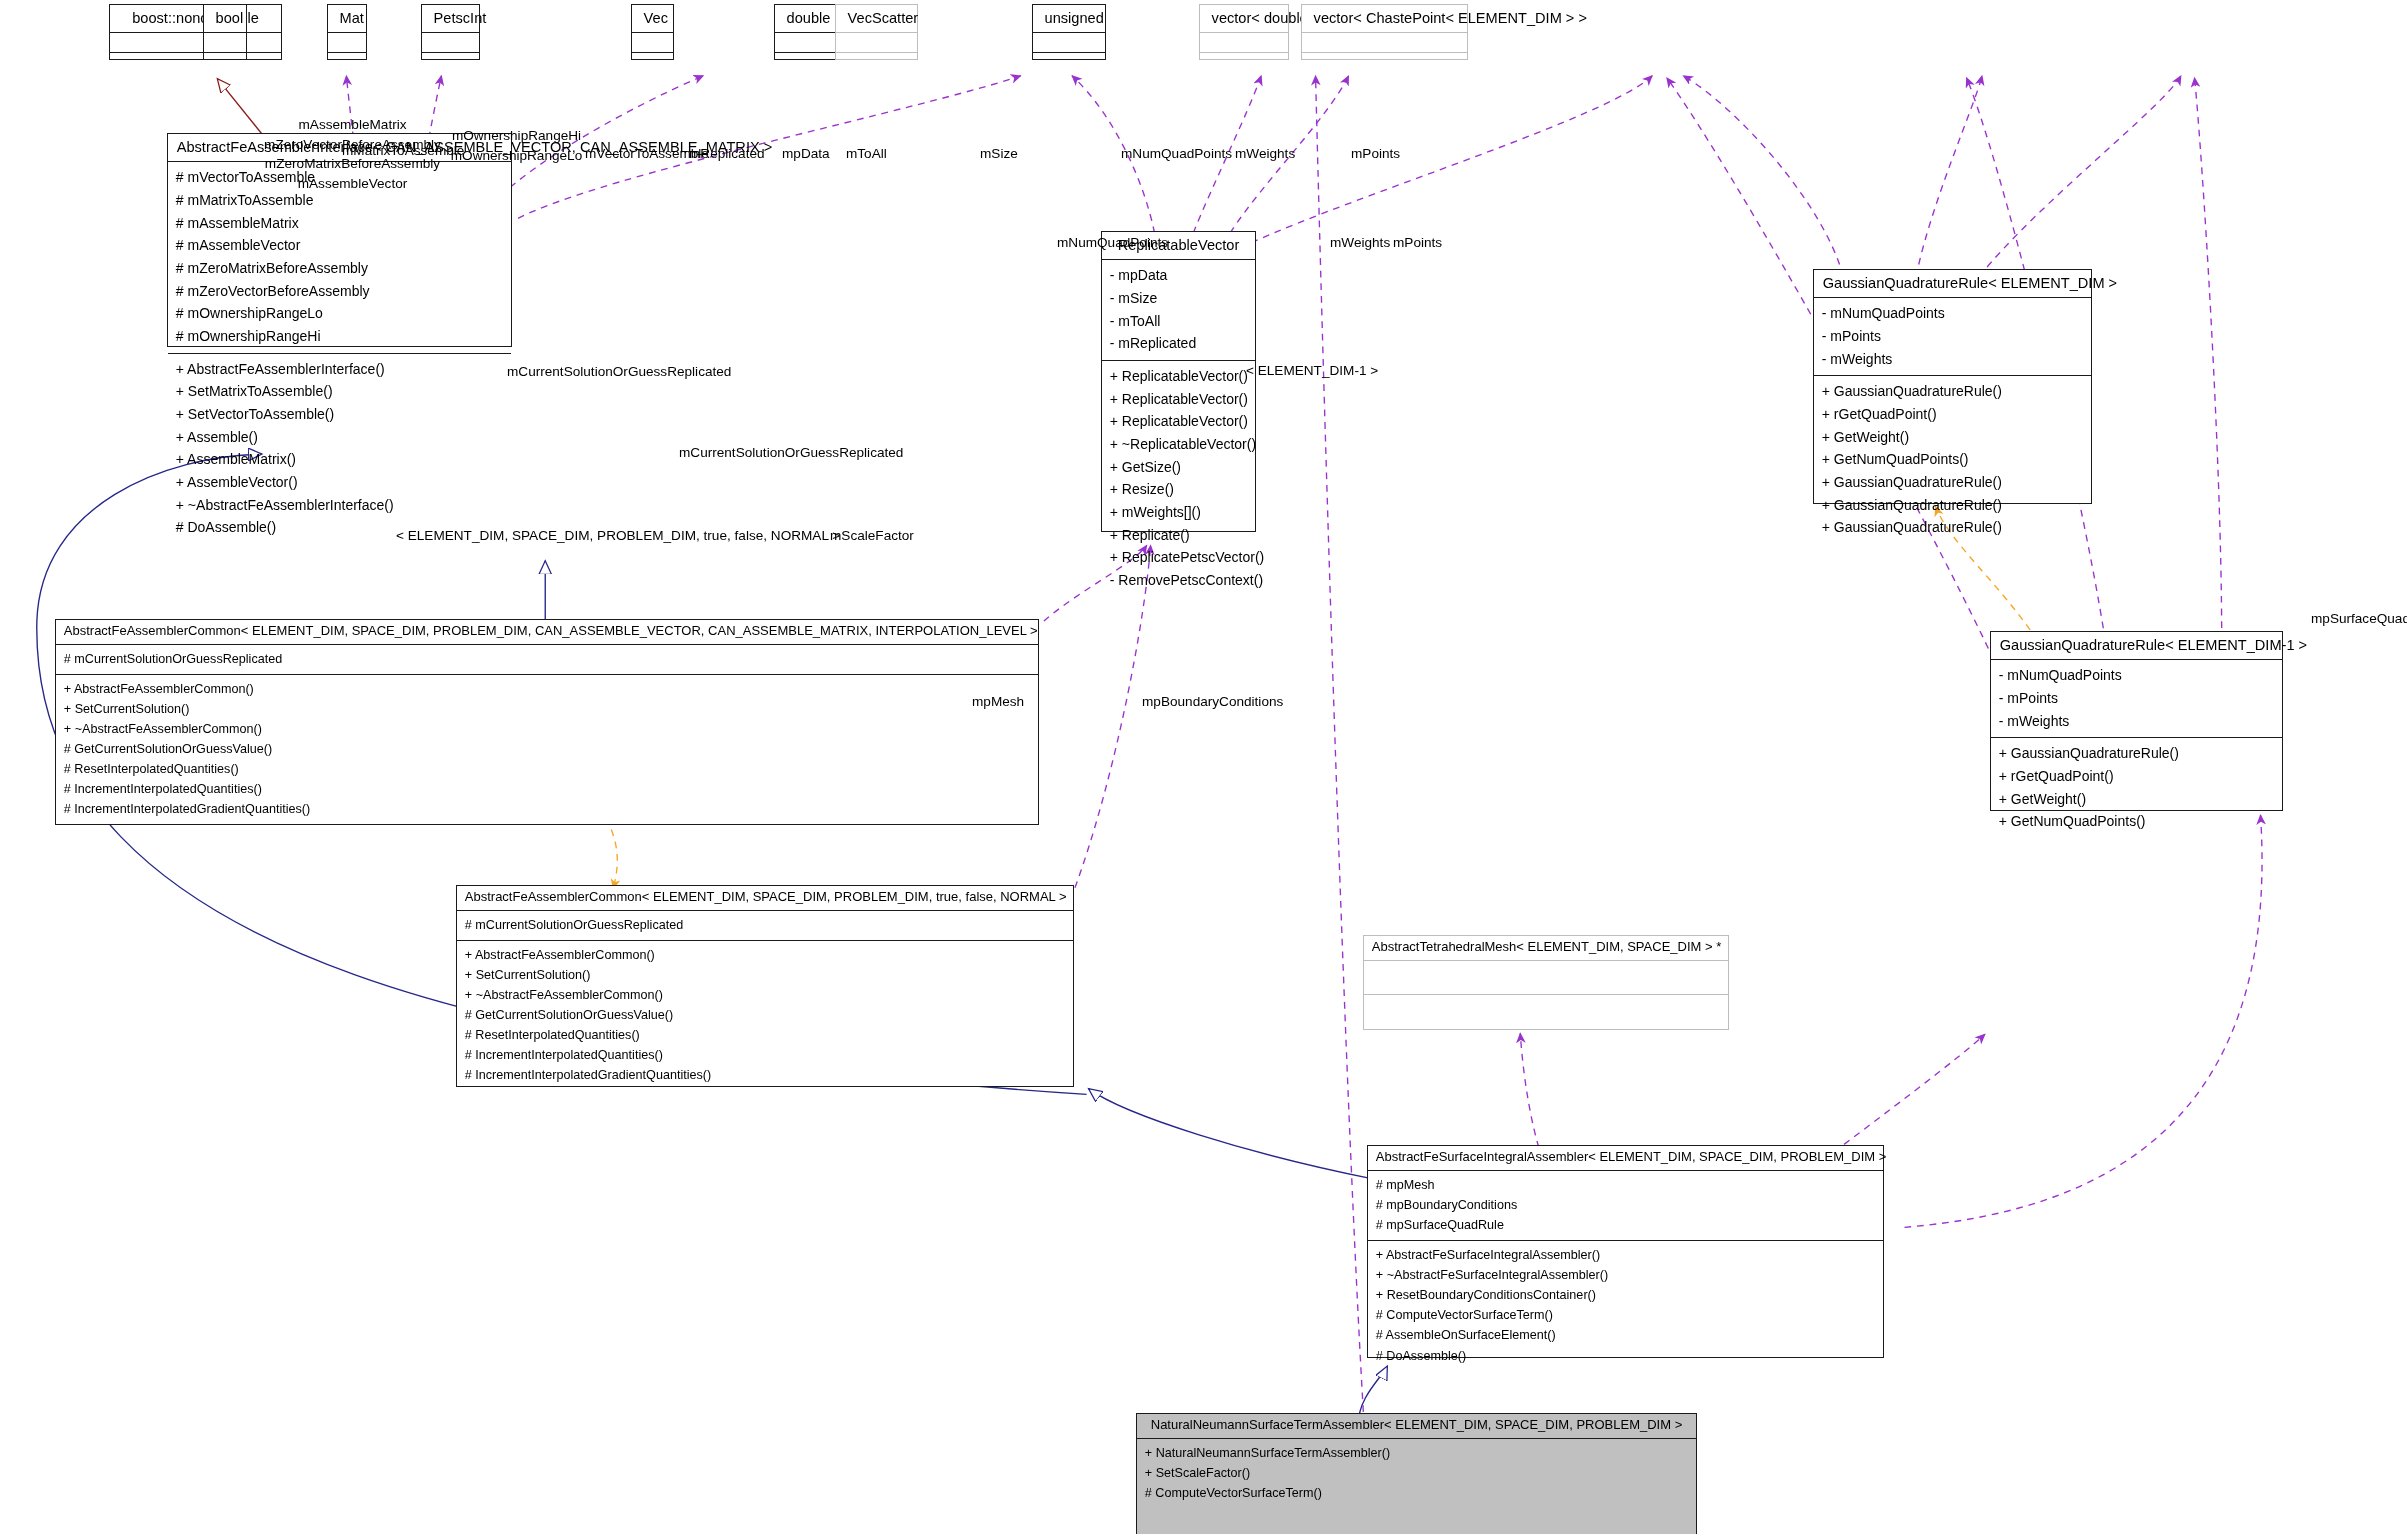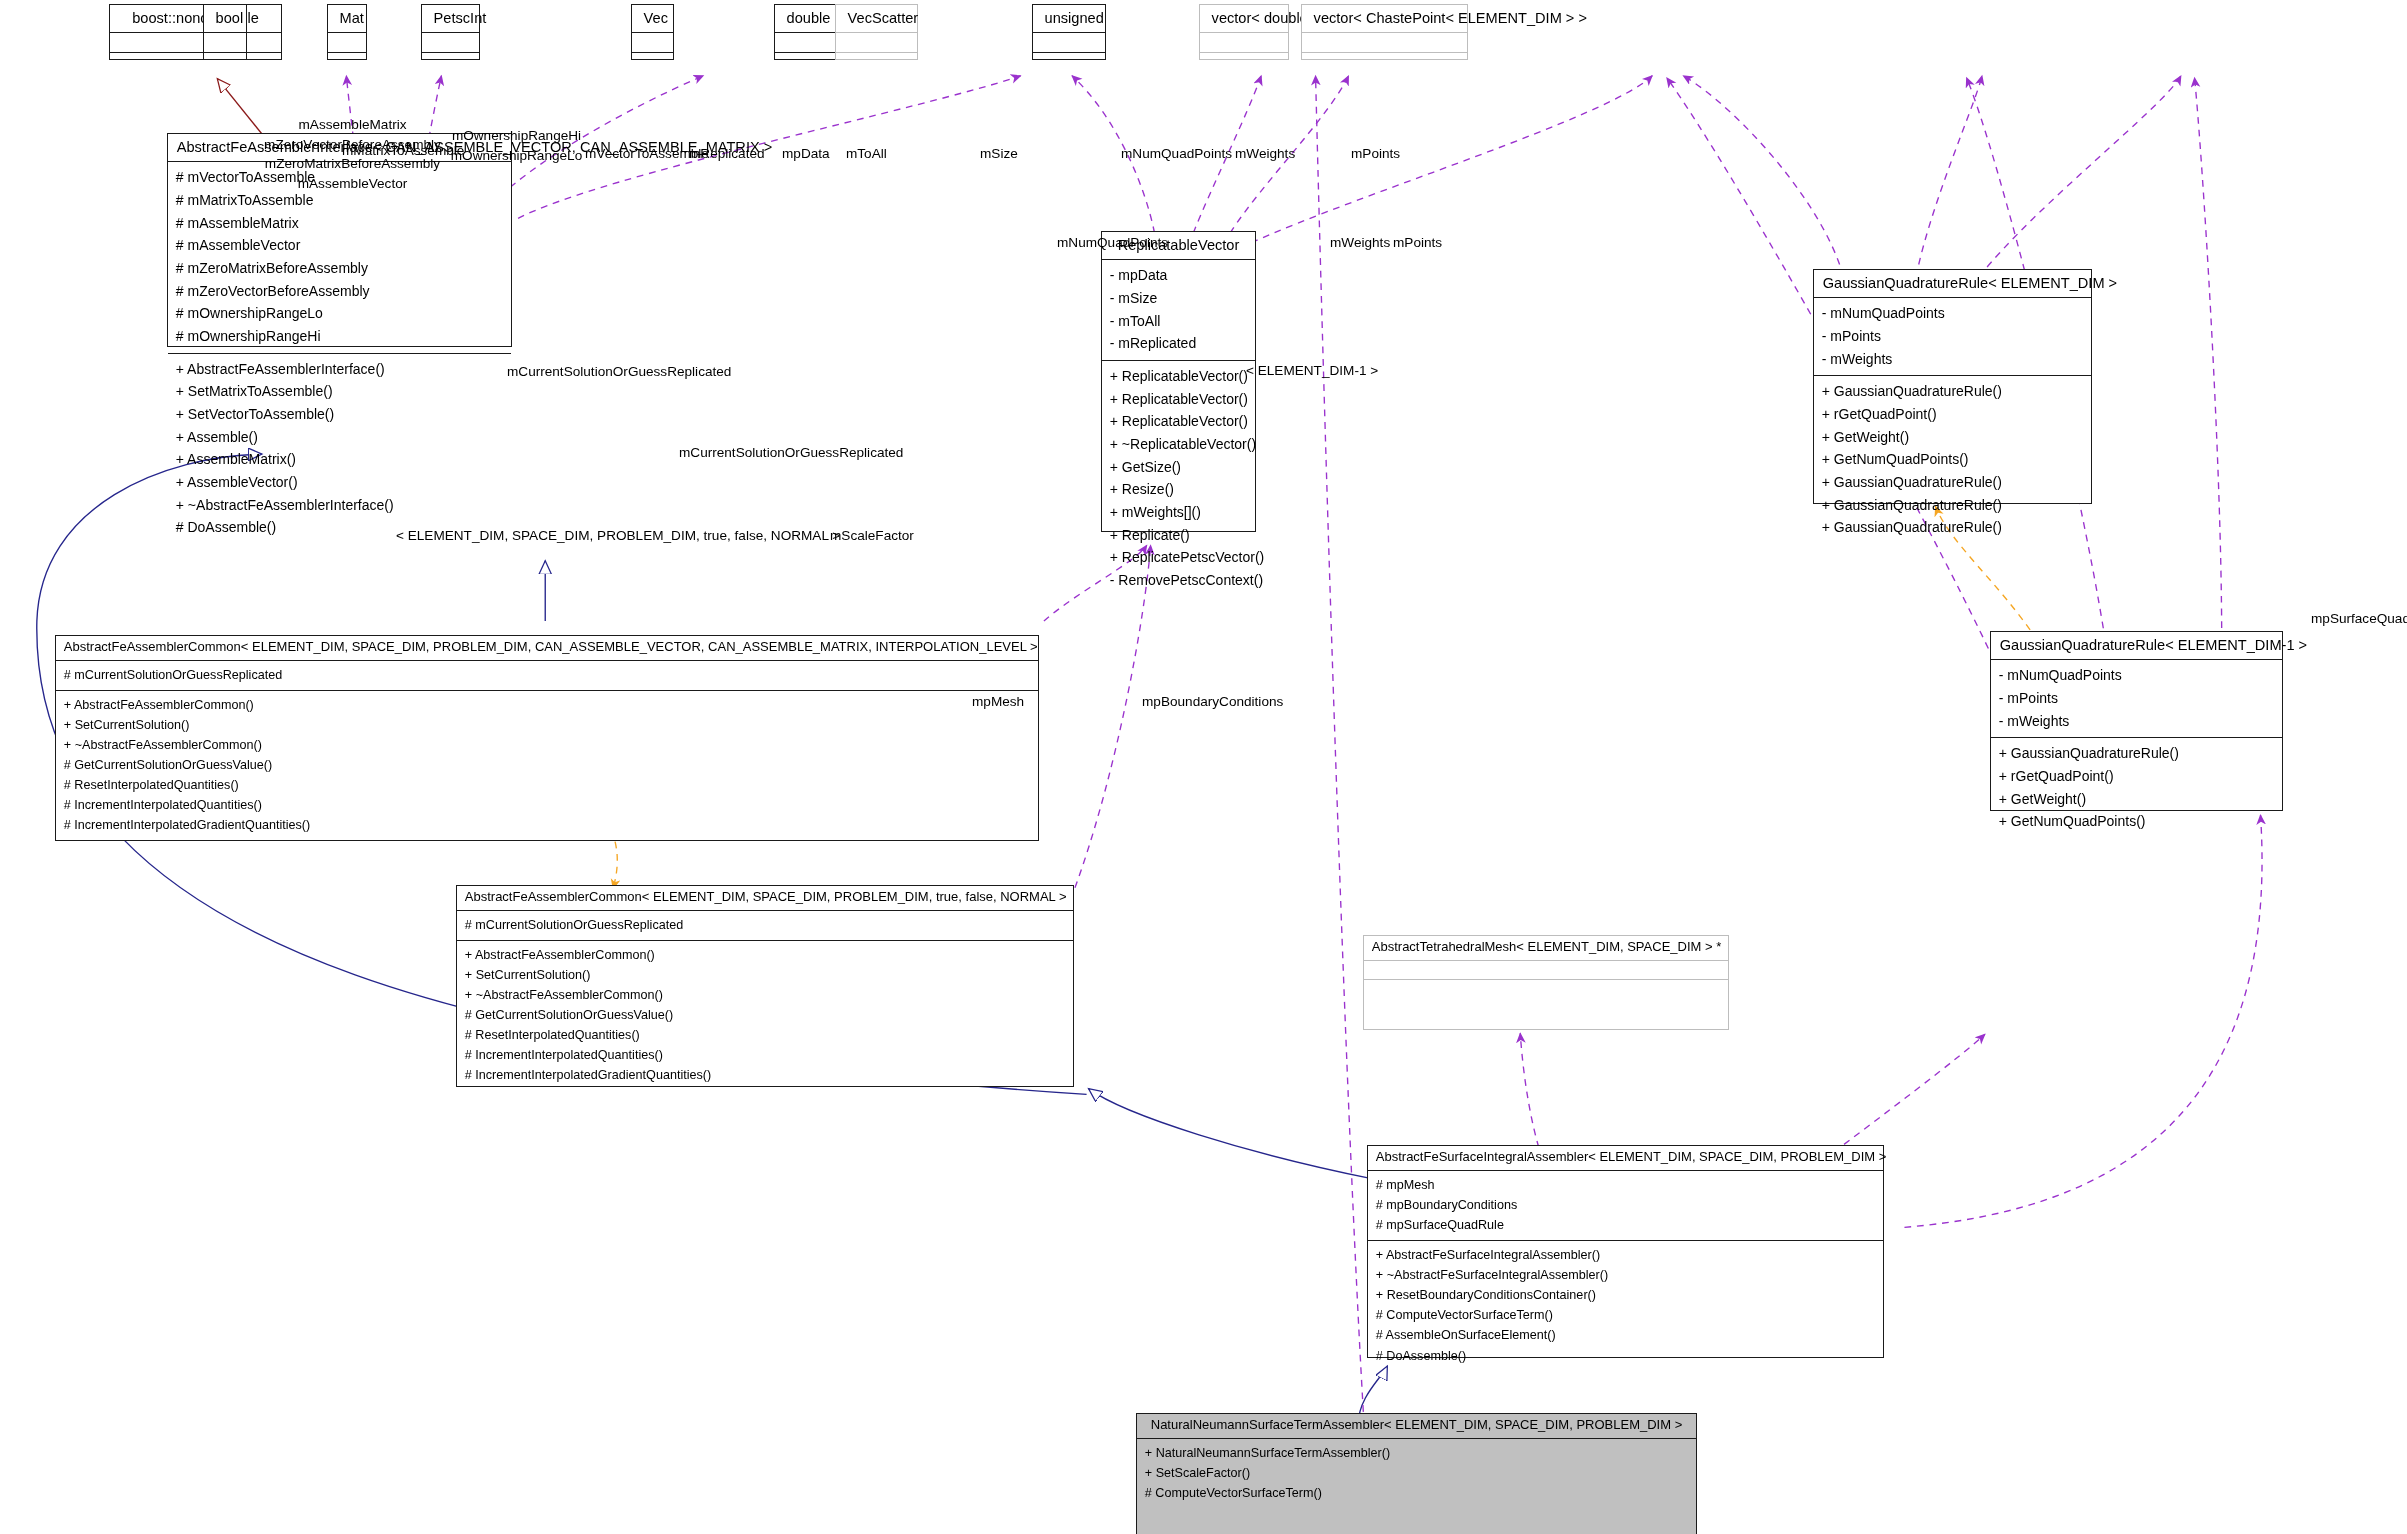--- a/index.html
+++ b/index.html
@@ -23,21 +23,21 @@
 
   
   .node{
     position:absolute;
     box-sizing:border-box;
     background:#ffffff;
     border:1px solid #1a1a1a;
     display:flex;
     flex-direction:column;
   }
-  .node.dim{ border-color:#bdbdbd; }
+  .node.dim{ border-color:#bdbdbd;justify-content:space-between; }
   .node.filled{ background:#c0c0c0; }
 
   .n-title{
     box-sizing:border-box;
     text-align:center;
     font-size:14.6px;
     color:#000;
     padding:4.9px 8.7px 5.8px 8.7px;
     line-height:1.15;
     white-space:nowrap;
@@ -288,21 +288,21 @@
       <div>- mWeights</div>
     </div>
     <div class="n-ops">
       <div>+ GaussianQuadratureRule()</div>
       <div>+ rGetQuadPoint()</div>
       <div>+ GetWeight()</div>
       <div>+ GetNumQuadPoints()</div>
     </div>
   </div>
 
-  <div class="node tiny" style="left:55px;top:619px;width:984px;height:206px;margin-top:16px;">
+  <div class="node tiny" style="left:55px;top:619px;width:984px;height:206px;">
     <div class="n-title">AbstractFeAssemblerCommon&lt; ELEMENT_DIM, SPACE_DIM, PROBLEM_DIM, CAN_ASSEMBLE_VECTOR, CAN_ASSEMBLE_MATRIX, INTERPOLATION_LEVEL &gt;</div>
     <div class="n-attrs">
       <div># mCurrentSolutionOrGuessReplicated</div>
     </div>
     <div class="n-ops">
       <div>+ AbstractFeAssemblerCommon()</div>
       <div>+ SetCurrentSolution()</div>
       <div>+ ~AbstractFeAssemblerCommon()</div>
       <div># GetCurrentSolutionOrGuessValue()</div>
       <div># ResetInterpolatedQuantities()</div>

